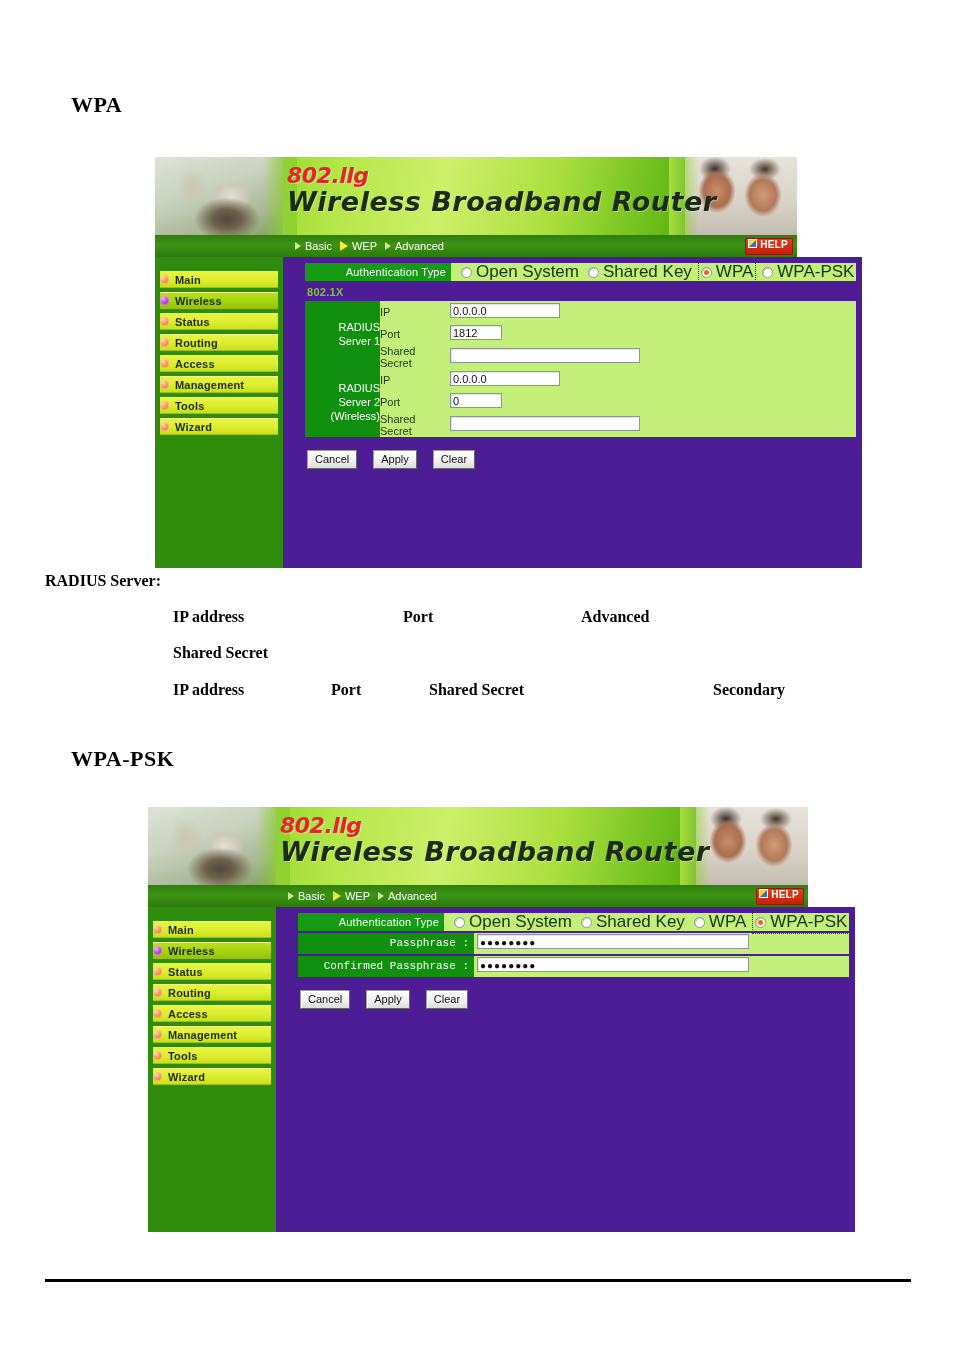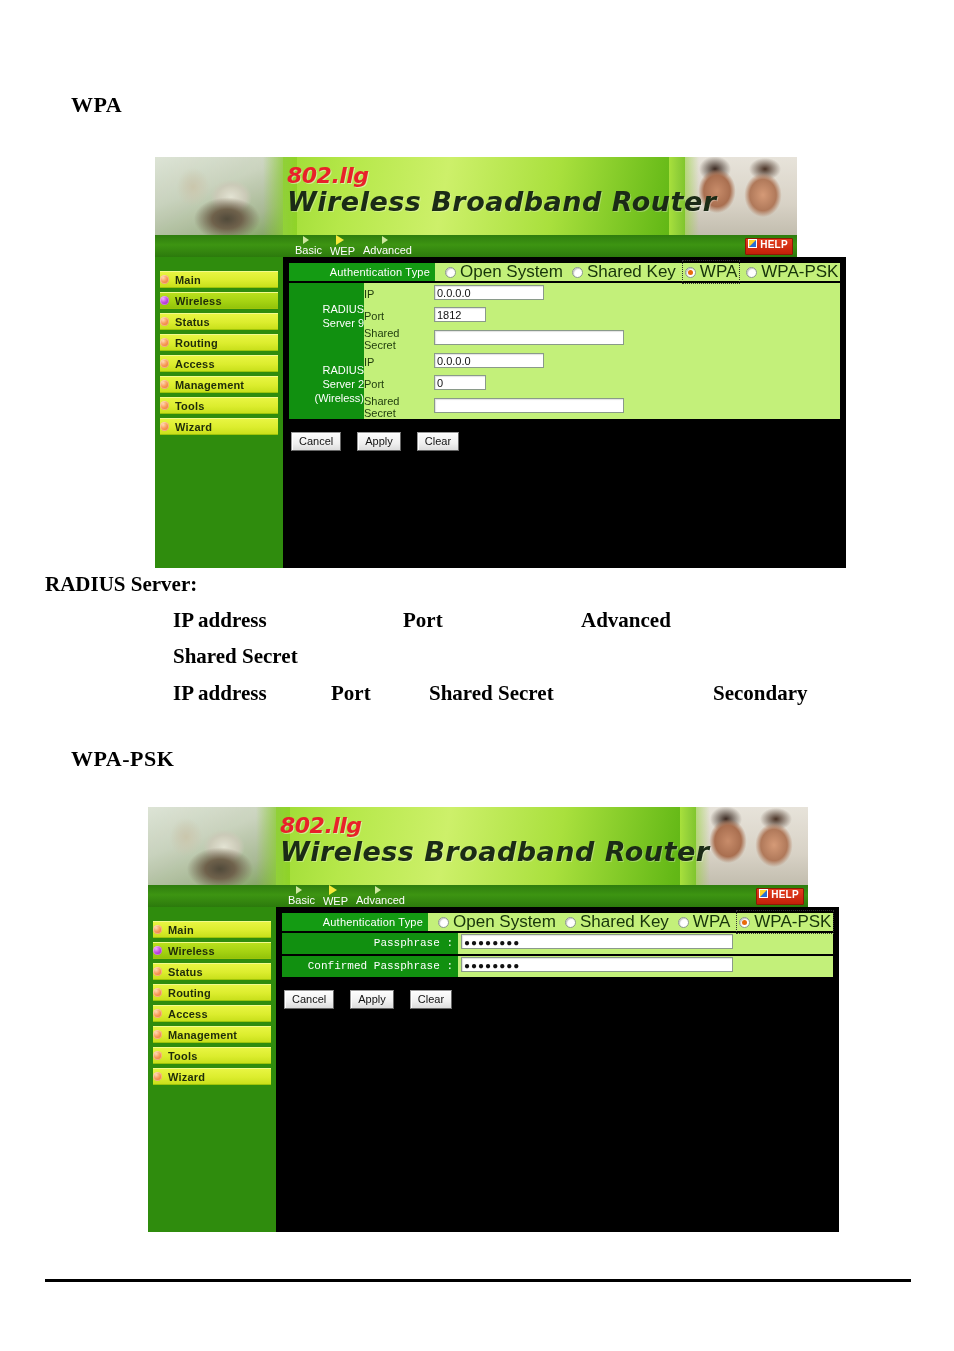--- a/index.html
+++ b/index.html
@@ -26,21 +26,21 @@
     letter-spacing: 0.5px;
     white-space: nowrap;
   }
   #heading-wpa   { left: 71px;  top: 92px; }
   #heading-wpapsk{ left: 71px;  top: 746px; }
 
   .doc-label {
     position: absolute;
     font-family: "Liberation Serif", serif;
     font-weight: bold;
-    font-size: 21px;
+    font-size: 16px;
     color: #000000;
     white-space: nowrap;
   }
   #lbl-radius-server { left: 45px;  top: 572px; }
   #lbl-ip1    { left: 173px; top: 608px; }
   #lbl-port1  { left: 403px; top: 608px; }
   #lbl-prim   { left: 581px; top: 608px; }
   #lbl-ss1    { left: 173px; top: 644px; }
   #lbl-ip2    { left: 173px; top: 681px; }
   #lbl-port2  { left: 331px; top: 681px; }
@@ -146,21 +146,20 @@
     box-sizing: border-box;
   }
   .nav-item {
     display: flex;
     align-items: center;
     margin-right: 8px;
     font-size: 11px;
     color: #ffffff;
     font-family: "Liberation Sans", sans-serif;
     white-space: nowrap;
-    flex-direction: column;
   }
   .nav-arrow {
     display: inline-block;
     width: 0; height: 0;
     border-left: 6px solid #cfe8a0;
     border-top: 4px solid transparent;
     border-bottom: 4px solid transparent;
     margin-right: 4px;
   }
   .nav-arrow.hl {
@@ -240,22 +239,22 @@
     font-family: "Liberation Sans", sans-serif;
     font-size: 11px;
     font-weight: bold;
     color: #1e2b0a;
     white-space: nowrap;
     letter-spacing: 0.2px;
   }
 
   .content {
     flex: 1 1 auto;
-    background: #000000;
-    padding: 6px 6px 6px 6px;
+    background: #4c1d95;
+    padding: 6px 6px 6px 22px;
     box-sizing: border-box;
   }
   #router-ui-wpa .content { height: 311px; }
   #router-ui-wpapsk .content { height: 325px; }
 
   
   .auth-row {
     display: flex;
     align-items: stretch;
     background: #c3f07a;
@@ -512,26 +511,27 @@
             <span class="radio checked"></span>
             <span class="radio-text">WPA</span>
           </label>
           <label class="radio-group">
             <span class="radio"></span>
             <span class="radio-text">WPA-PSK</span>
           </label>
         </div>
       </div>
 
+      <div class="sec-802">802.1X</div>
 
       <table class="radius-table">
         <tbody>
             <tr>
           <td class="rs-name" rowspan="3">
-            <span>RADIUS Server 9</span>
+            <span>RADIUS Server 1</span>
           </td>
           <td class="field-label">IP</td>
           <td class="field-cell">
             <span class="txtbox w-ip">0.0.0.0</span>
           </td>
         </tr>
         <tr>
           <td class="field-label">Port</td>
           <td class="field-cell">
             <span class="txtbox w-port">1812</span>

